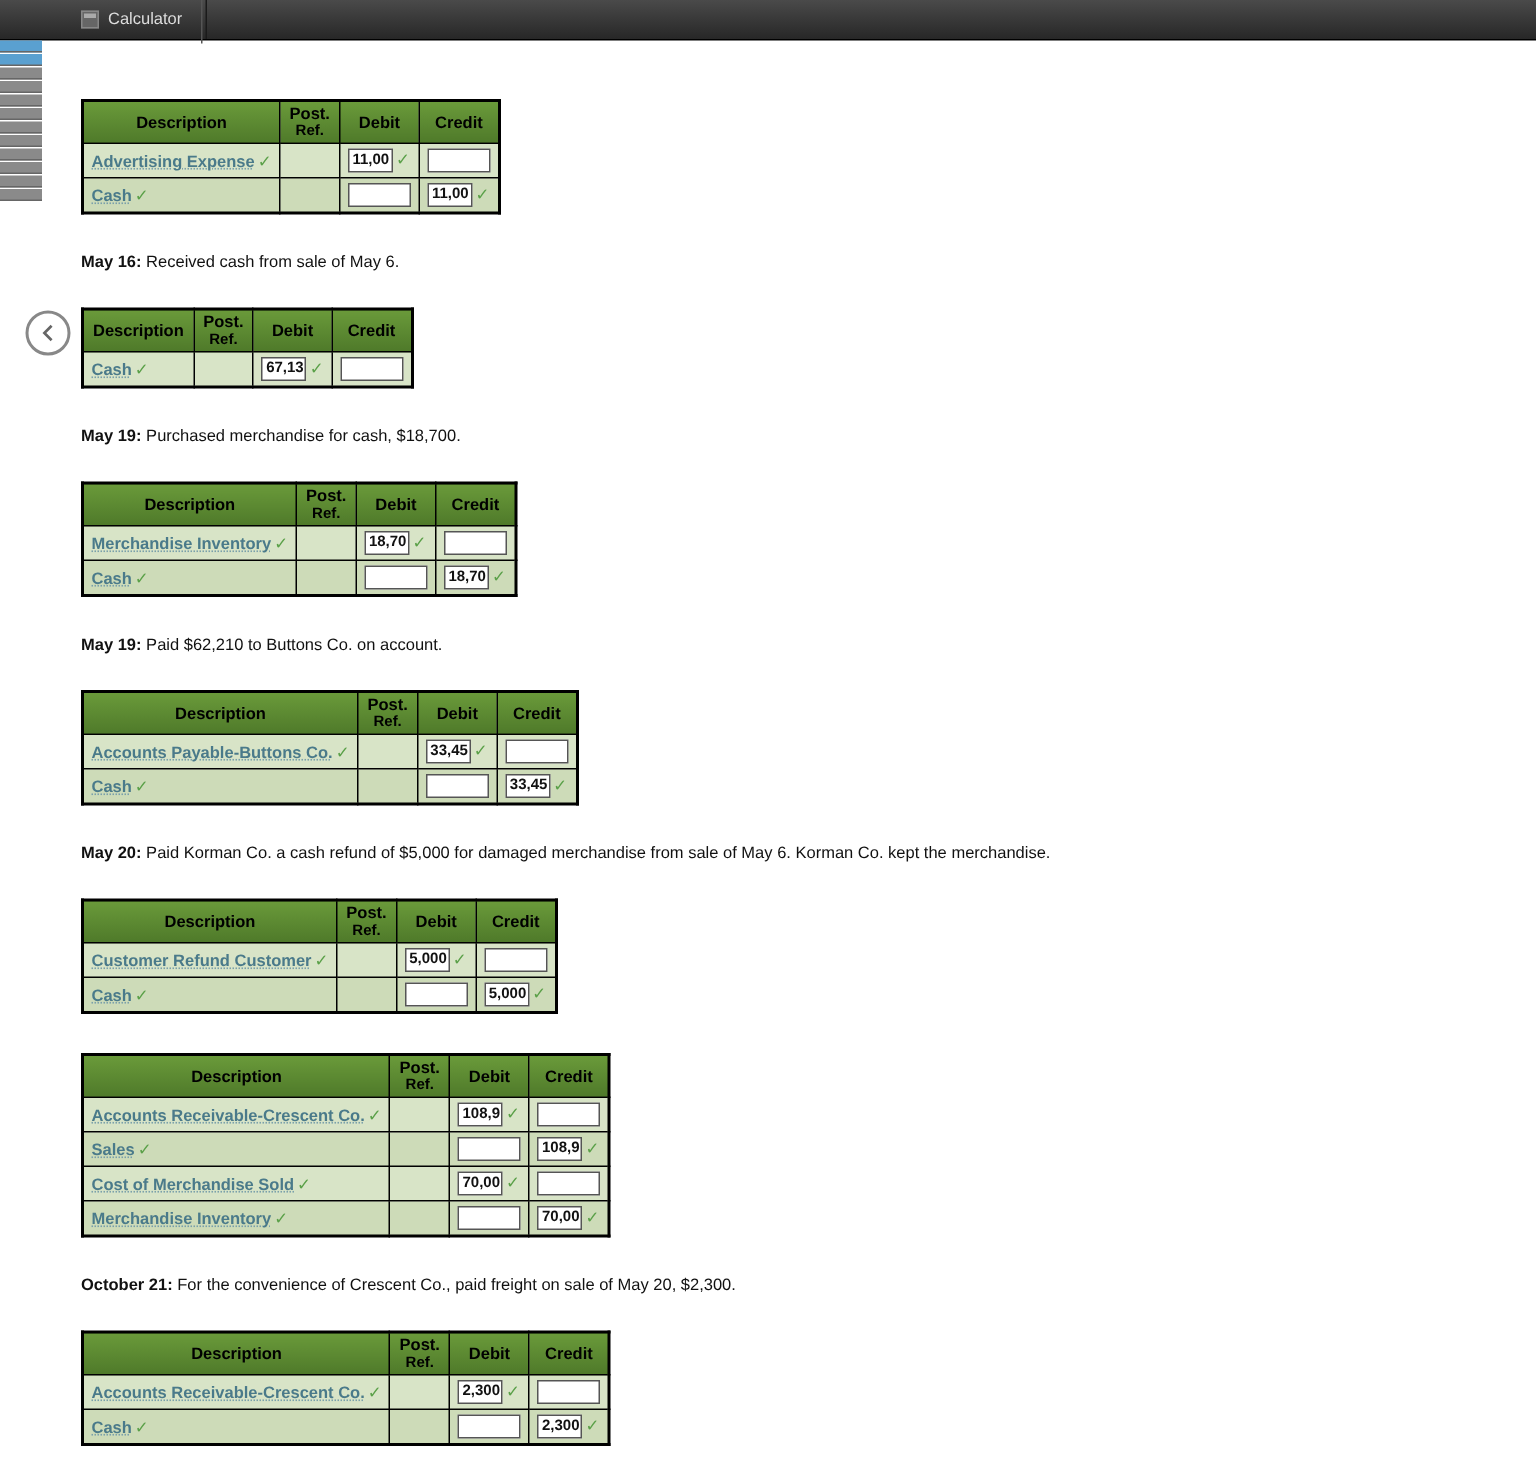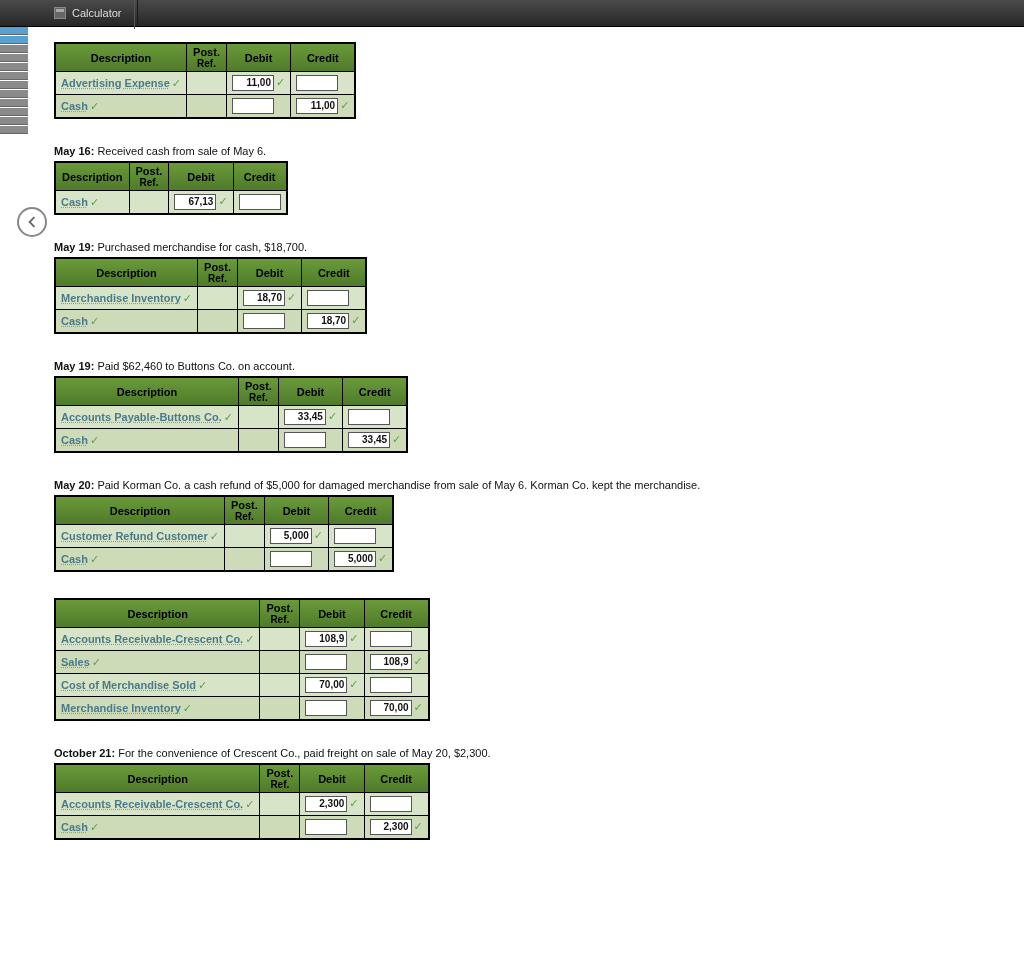--- a/index.html
+++ b/index.html
@@ -15,28 +15,28 @@
   .rail-block { height:8px; background:#8a8a8a; margin-bottom:1px; border-bottom:1px solid #666; }
   .rail-block.blue { background:#5aa0d0; }
   .caret-btn { position:absolute; top:207px; left:17px; width:30px; height:30px; border:2px solid #888; border-radius:50%; display:flex; align-items:center; justify-content:center; background:#fff; }
   .caret-btn svg { width:12px; height:12px; }
 
   .content { margin-left:54px; margin-right:10px; padding-top:15px; }
   .entry { margin-bottom:26px; }
   .prompt { margin-bottom:4px; }
   .prompt b { font-weight:bold; }
 
-  table.journal { border:2px solid #000; border-collapse:collapse; }
+  table.journal { border:2px solid #000; border-collapse:collapse;margin-top:24px; }
   table.journal th { background:linear-gradient(#6a9a3a,#4f7a2a); color:#000; font-weight:bold; font-size:11px; padding:2px 6px; border:1px solid #000; text-align:center; }
   table.journal th .sub { font-size:10px; display:block; }
   table.journal td { background:#d8e4c7; border:1px solid #000; padding:3px 5px; vertical-align:middle; }
   table.journal tr:nth-child(even) td { background:#cddbb8; }
   .acct { color:#4a7a8a; font-weight:bold; text-decoration:underline dotted #7aa0aa; white-space:nowrap; }
   .check { color:#5aa048; font-size:11px; margin-left:2px; display:inline-block; }
-  .amt-box { width:42px; height:16px; border:1px solid #555; background:#fff; display:inline-block; font-size:10px; font-weight:bold; text-align:right; padding:1px 2px; overflow:hidden; vertical-align:middle; }
+  .amt-box { width:30px; height:16px; border:1px solid #555; background:#fff; display:inline-block; font-size:10px; font-weight:bold; text-align:right; padding:1px 2px; overflow:hidden; vertical-align:middle; }
   .empty-box { width:42px; height:16px; border:1px solid #555; background:#fff; display:inline-block; vertical-align:middle; }
   td.cellbox { white-space:nowrap; }
 </style>
 </head>
 <body>
 
 <div class="topbar">
   <div class="topbar-item">
     <span class="calc-icon"></span>
     <span class="lbl">Calculator</span>
@@ -134,21 +134,21 @@
           <tr>
             <td><span class="acct">Cash</span><span class="check">✓</span></td>
             <td>&nbsp;</td>
             <td class="cellbox"><span class="empty-box"></span></td>
             <td class="cellbox"><span class="amt-box">18,70</span><span class="check">✓</span></td>
           </tr>
         </tbody>
       </table>
     </div>
     <div class="entry">
-      <div class="prompt"><b>May 19:</b><span> Paid $62,460 to Buttons Co. on account.</span></div>
+      <div class="prompt"><b>May 19:</b><span> Paid $62,210 to Buttons Co. on account.</span></div>
       <table class="journal">
         <thead>
           <tr>
             <th>Description</th>
             <th><span>Post.</span><span class="sub">Ref.</span></th>
             <th>Debit</th>
             <th>Credit</th>
           </tr>
         </thead>
         <tbody>

